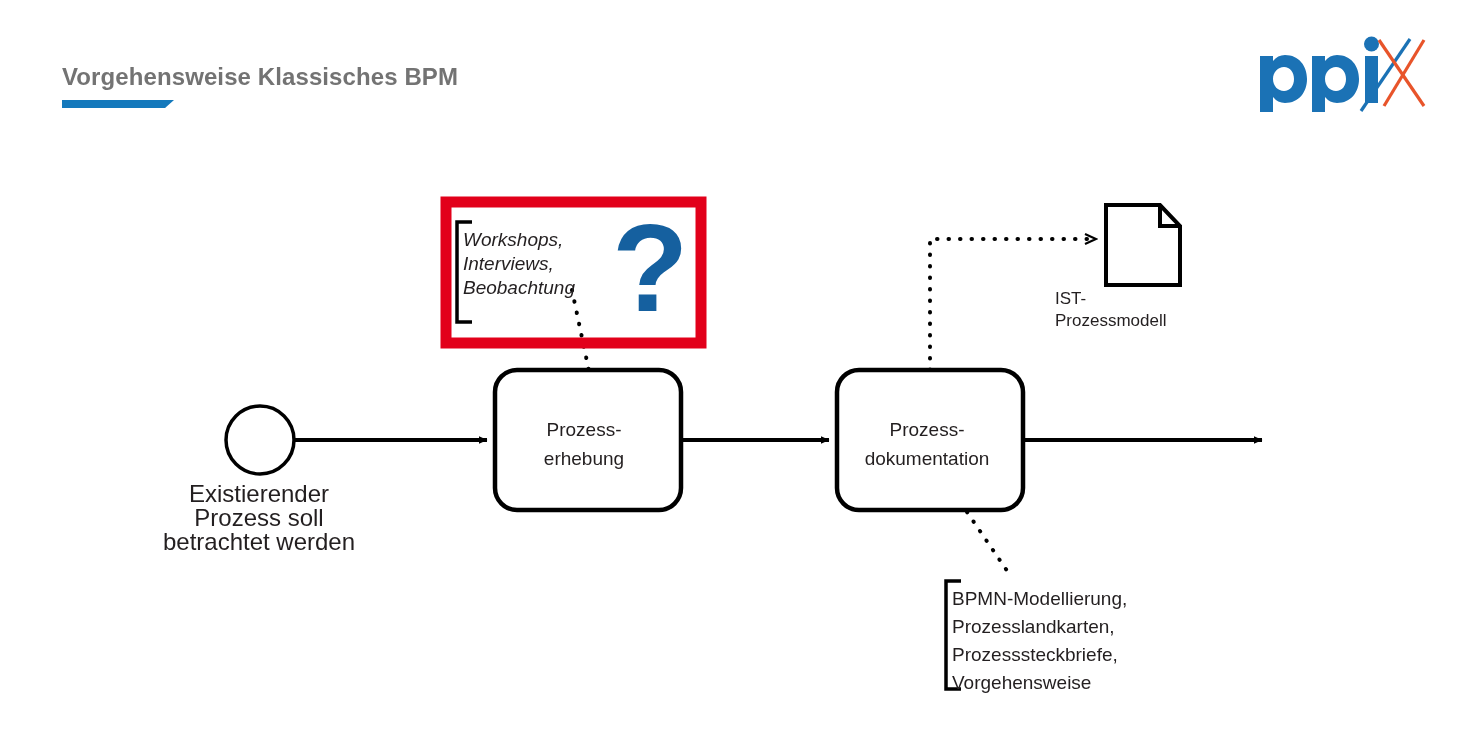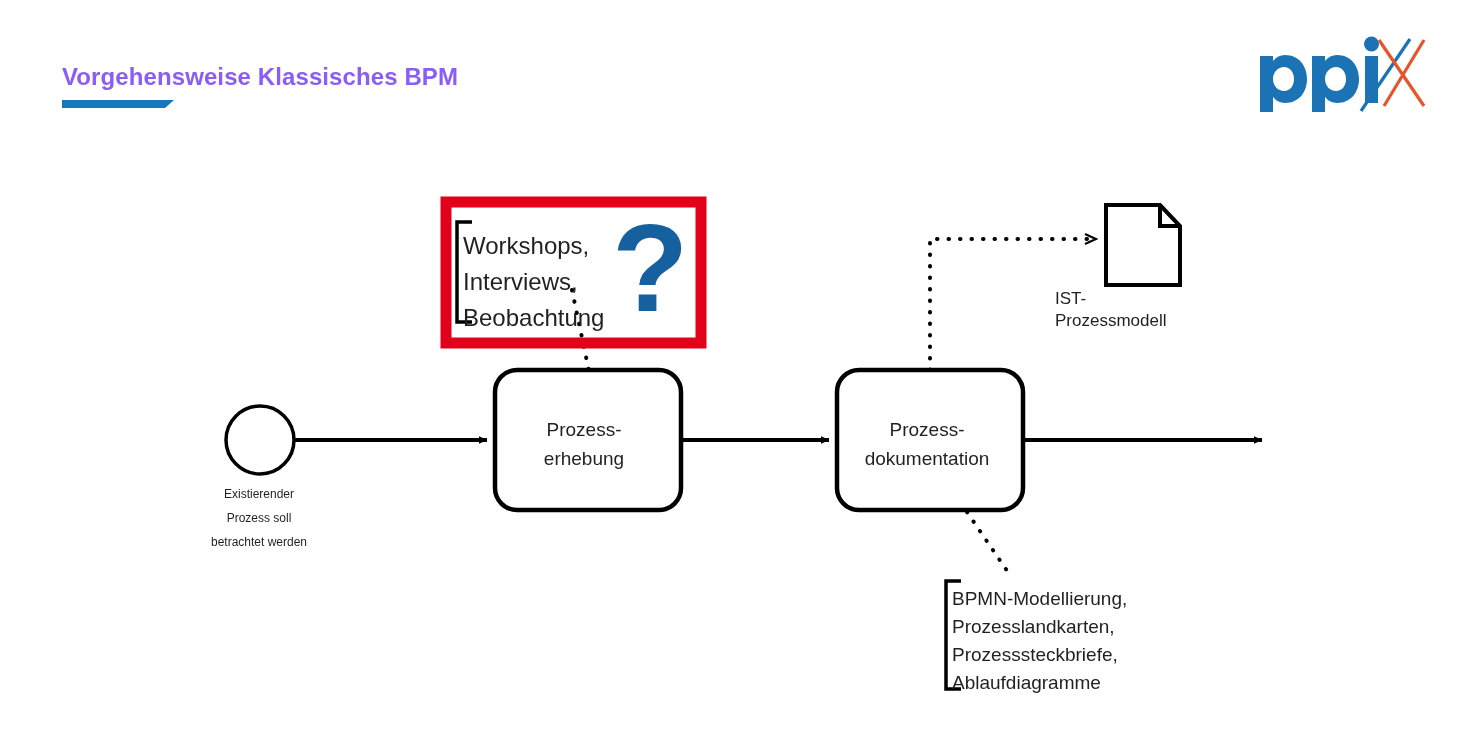--- a/index.html
+++ b/index.html
@@ -16,21 +16,21 @@
     color: #000000;
   }
 
   
   #slide-title {
     position: absolute;
     left: 62px;
     top: 63px;
     font-size: 24px;
     font-weight: bold;
-    color: #8b5cf6;
+    color: #737373;
     letter-spacing: 0.1px;
     white-space: nowrap;
   }
   #title-underline {
     position: absolute;
     left: 62px;
     top: 100px;
     width: 112px;
     height: 8px;
     background: #1479BC;
@@ -63,21 +63,21 @@
     line-height: 24px;
     color: #231f20;
     white-space: pre;
   }
 
   #start-event-label {
     left: 154px;
     top: 482px;
     width: 210px;
     text-align: center;
-    font-size: 12px;
+    font-size: 24px;
     line-height: 24px;
   }
   #task1-label {
     left: 494px;
     top: 415px;
     width: 180px;
     text-align: center;
     font-size: 19px;
     line-height: 29px;
   }
@@ -93,22 +93,23 @@
     left: 1055px;
     top: 288px;
     width: 190px;
     text-align: left;
     font-size: 17px;
     line-height: 22px;
   }
   #annotation1-text {
     left: 463px;
     top: 228px;
-    font-size: 24px;
-    line-height: 36px;
+    font-size: 19px;
+    line-height: 24px;
+    font-style: italic;
   }
   #annotation2-text {
     left: 952px;
     top: 585px;
     font-size: 19px;
     line-height: 28px;
   }
 
   
   #question-mark {
@@ -204,15 +205,15 @@
 <div class="diagram-text" id="document-label">IST-
 Prozessmodell</div>
 
 <div class="diagram-text" id="annotation1-text">Workshops,
 Interviews,
 Beobachtung</div>
 
 <div class="diagram-text" id="annotation2-text">BPMN-Modellierung,
 Prozesslandkarten,
 Prozesssteckbriefe,
-Ablaufdiagramme</div>
+Vorgehensweise</div>
 
 <div id="question-mark">?</div>
 
 </body></html>

